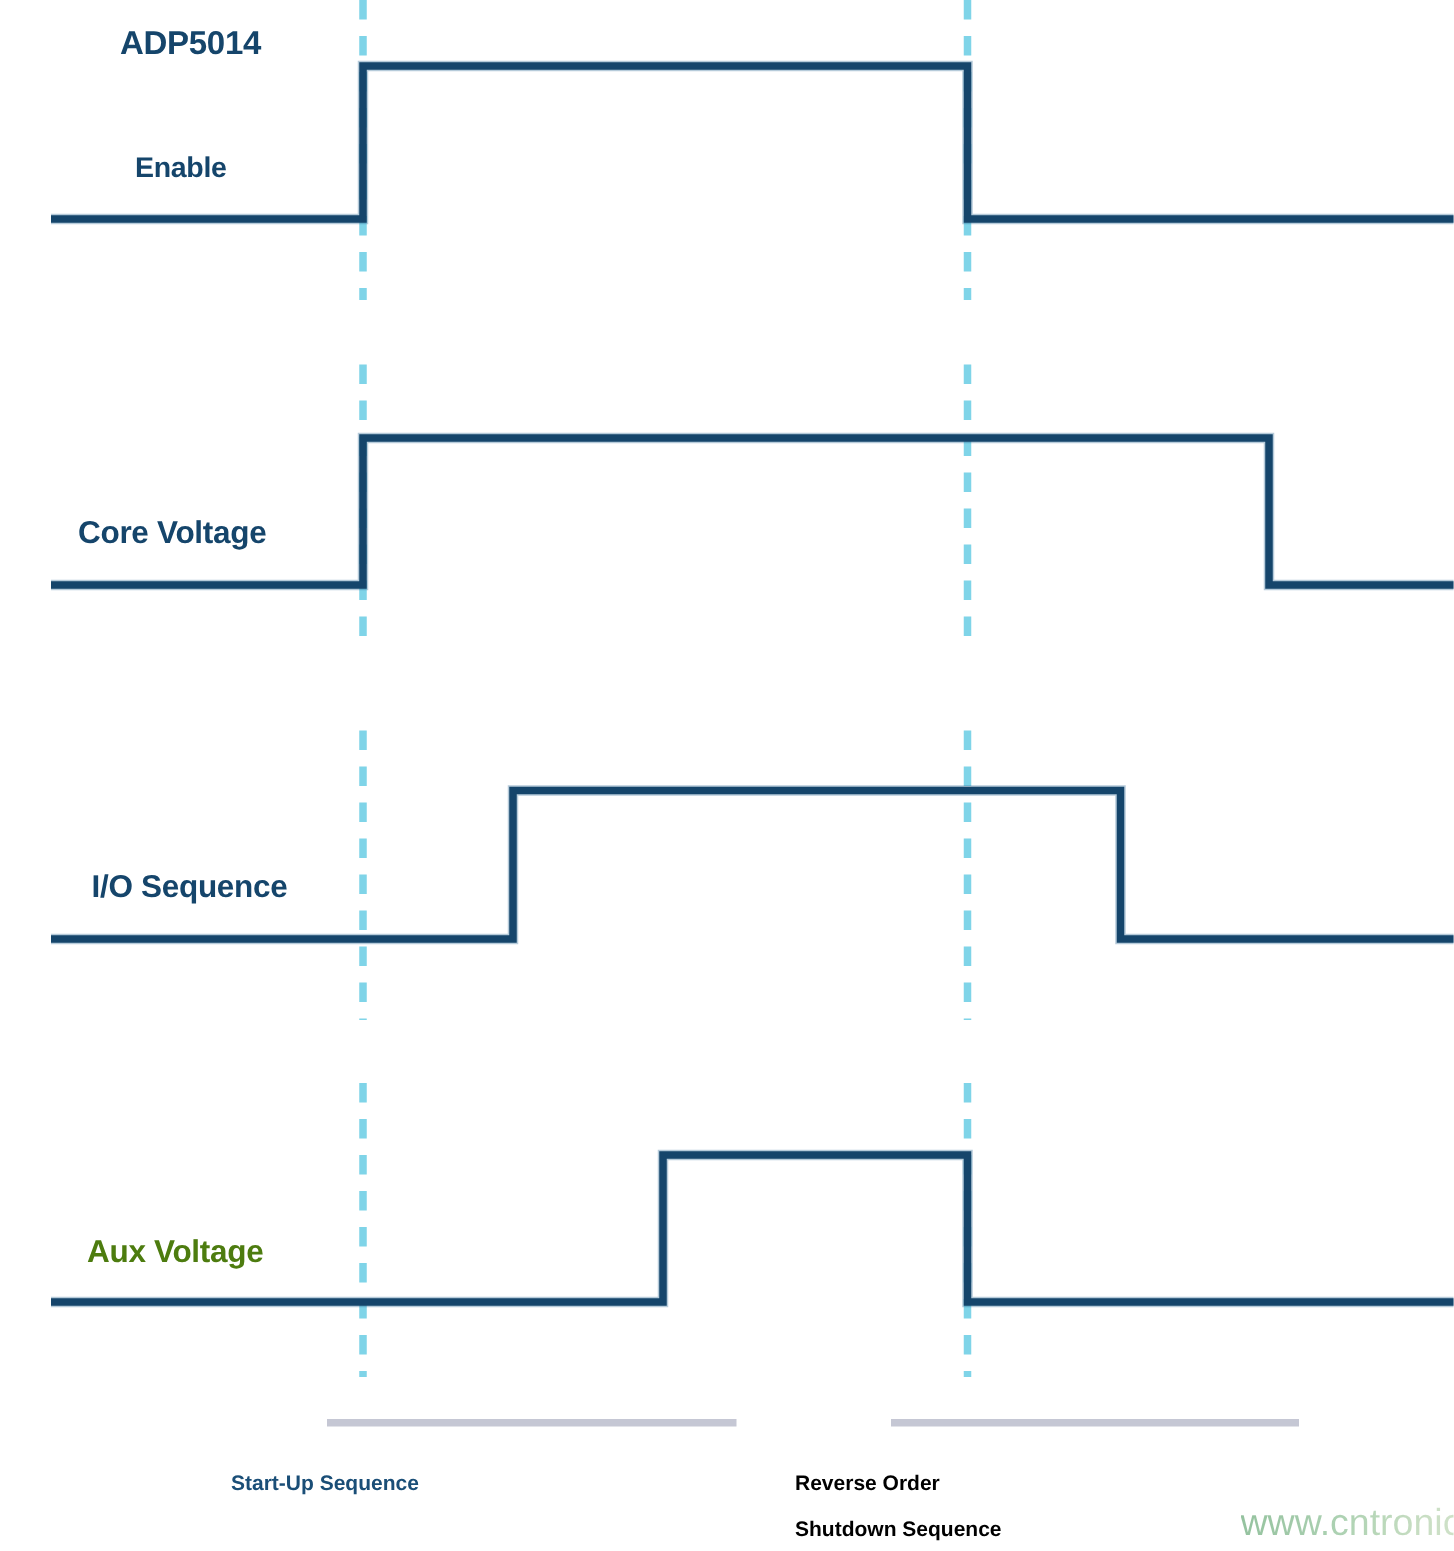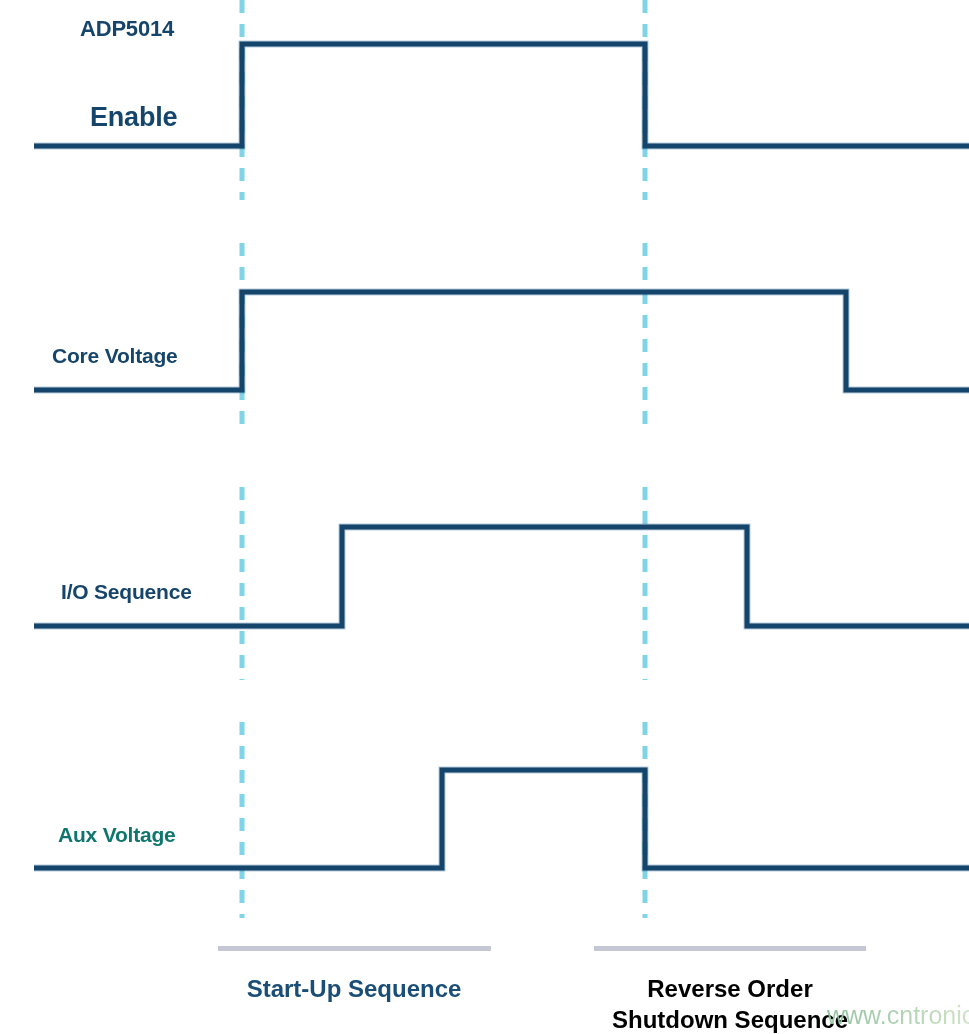--- a/index.html
+++ b/index.html
@@ -35,23 +35,22 @@
     font-weight: bold;
     font-size: 22px;
     color: #15456B;
     white-space: nowrap;
     letter-spacing: -0.2px;
   }
   .seq-caption {
     position: absolute;
     font-family: "Liberation Sans", sans-serif;
     font-weight: bold;
-    font-size: 24px;
+    font-size: 14px;
     color: #1A4E77;
-    text-align: center;
     line-height: 31px;
     white-space: pre-line;
   }
   .watermark {
     position: absolute;
     font-family: "Liberation Sans", sans-serif;
     font-weight: normal;
     font-size: 25px;
     white-space: nowrap;
     background: linear-gradient(90deg, #8FBF9A 0%, #A8CFAE 30%, #C9DEC2 60%, #DCE9D4 100%);
@@ -89,24 +88,24 @@
       </g>
     <g id="sequence-bars">
         <rect x="184" y="946" width="273" height="5" fill="#C5C7D4"></rect>
         <rect x="560" y="946" width="272" height="5" fill="#C5C7D4"></rect>
       </g>
   </svg>
 
   <div class="title-label" id="title-label" style="left: 46px; top: 16px;">ADP5014</div>
 
   <div id="wave-labels">
-      <div class="wf-label" style="left: 56px; top: 102px; font-size: 27px; color: rgb(21, 69, 107);">Enable</div>
+      <div class="wf-label" style="left: 56px; top: 102px; font-size: 19px; color: rgb(21, 69, 107);">Enable</div>
       <div class="wf-label" style="left: 18px; top: 344px; font-size: 21px; color: rgb(21, 69, 107);">Core Voltage</div>
       <div class="wf-label" style="left: 27px; top: 580px; font-size: 21px; color: rgb(21, 69, 107);">I/O Sequence</div>
-      <div class="wf-label" style="left: 24px; top: 823px; font-size: 21px; color: #0f766e;">Aux Voltage</div>
+      <div class="wf-label" style="left: 24px; top: 823px; font-size: 21px; color: #4d7c0f;">Aux Voltage</div>
     </div>
 
   <div id="seq-captions">
       <div class="seq-caption" style="left: 120px; top: 973px; width: 400px; color: rgb(26, 78, 119);">Start-Up Sequence</div>
       <div class="seq-caption" style="left: 496px; top: 973px; width: 400px; color: #000000;">Reverse Order
 Shutdown Sequence</div>
     </div>
 
   <div class="watermark" id="watermark" style="left: 793px; top: 1001px;">www.cntronics.com</div>
 

